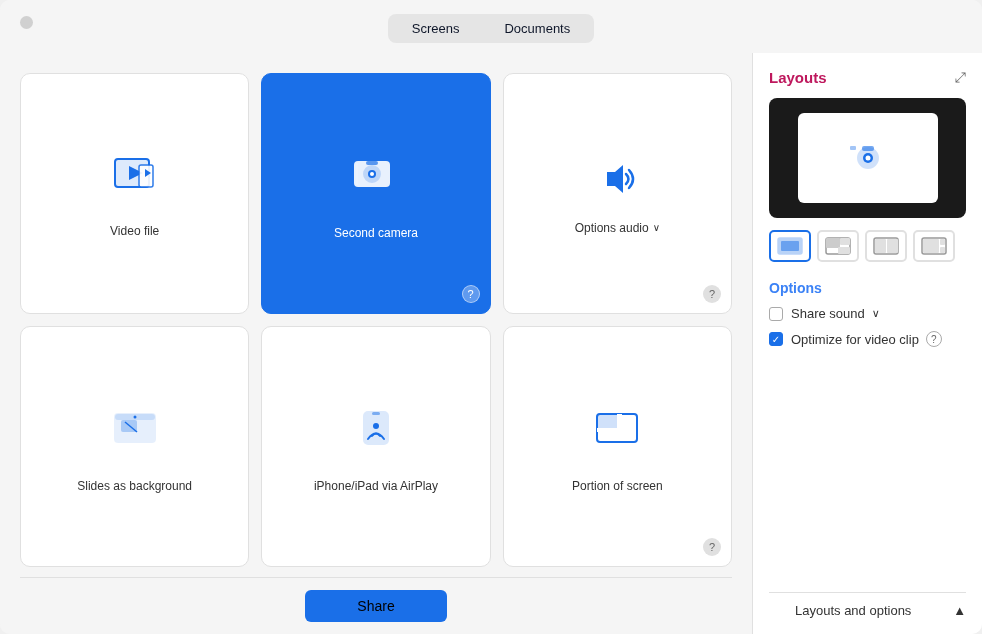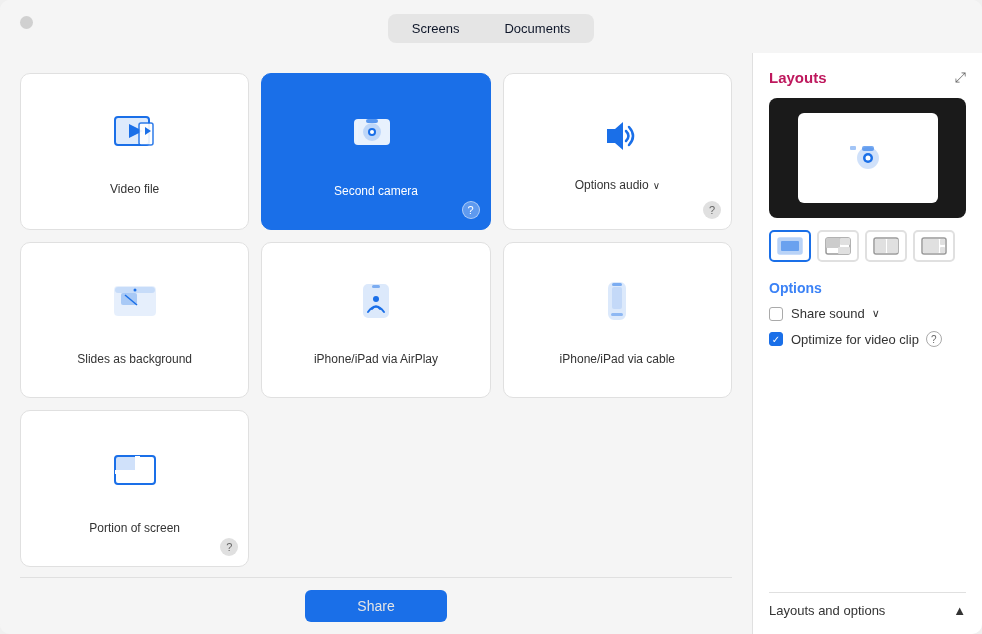--- a/index.html
+++ b/index.html
@@ -178,21 +178,21 @@
     .bottom-bar {
       padding: 12px 20px;
       display: flex;
       justify-content: center;
       background: #f5f5f5;
       border-top: 1px solid #e0e0e0;
     }
 
     .share-button {
       background: #1a6fe8;
-      color: #e5e5e5;
+      color: #000000;
       border: none;
       border-radius: 6px;
       padding: 8px 52px;
       font-size: 14px;
       font-weight: 500;
       cursor: pointer;
     }
 
     
     .right-panel {
@@ -339,20 +339,21 @@
       border-top: 1px solid #e0e0e0;
     }
 
     .footer-text {
       font-size: 13px;
       font-weight: 500;
       color: #333;
       display: flex;
       align-items: center;
       justify-content: space-between;
+      margin-left: 26px;
     }
   </style>
 </head>
 <body>
 
 <div class="app-window">
 
   <div class="top-bar">
     <div class="traffic-light"></div>
     <div class="tab-group">
@@ -428,31 +429,20 @@
               <rect x="14" y="6" width="24" height="32" rx="4" fill="#1a6fe8" opacity="0.15" stroke="#1a6fe8" stroke-width="2"></rect>
               <path d="M22 30 Q26 25 30 30" stroke="#1a6fe8" stroke-width="2" fill="none" stroke-linecap="round"></path>
               <path d="M18 33 Q26 22 34 33" stroke="#1a6fe8" stroke-width="2" fill="none" stroke-linecap="round"></path>
               <circle cx="26" cy="20" r="3" fill="#1a6fe8"></circle>
               <rect x="22" y="6" width="8" height="3" rx="1.5" fill="#1a6fe8" opacity="0.5"></rect>
             </svg>
           </div>
           <span class="item-label">iPhone/iPad via AirPlay</span>
         </div>
 
-        <div class="grid-item">
-          <div class="item-icon">
-            <svg width="52" height="44" viewBox="0 0 52 44" fill="none">
-              <rect x="18" y="4" width="16" height="36" rx="5" fill="#1a6fe8" opacity="0.15" stroke="#1a6fe8" stroke-width="2"></rect>
-              <rect x="21" y="4" width="10" height="3" rx="1.5" fill="#1a6fe8" opacity="0.5"></rect>
-              <rect x="20" y="34" width="12" height="3" rx="1.5" fill="#1a6fe8" opacity="0.4"></rect>
-              <rect x="21" y="8" width="10" height="22" rx="2" fill="#1a6fe8" opacity="0.12"></rect>
-            </svg>
-          </div>
-          <span class="item-label">iPhone/iPad via cable</span>
-        </div>
 
         <div class="grid-item">
           <div class="item-icon">
             <svg width="52" height="44" viewBox="0 0 52 44" fill="none">
               <rect x="6" y="8" width="40" height="28" rx="3" fill="none" stroke="#1a6fe8" stroke-width="2"></rect>
               <rect x="6" y="8" width="22" height="16" rx="3" fill="#1a6fe8" opacity="0.2" stroke="#1a6fe8" stroke-width="2"></rect>
               <rect x="26" y="8" width="5" height="16" fill="white"></rect>
               <rect x="6" y="22" width="22" height="4" fill="white"></rect>
             </svg>
           </div>

